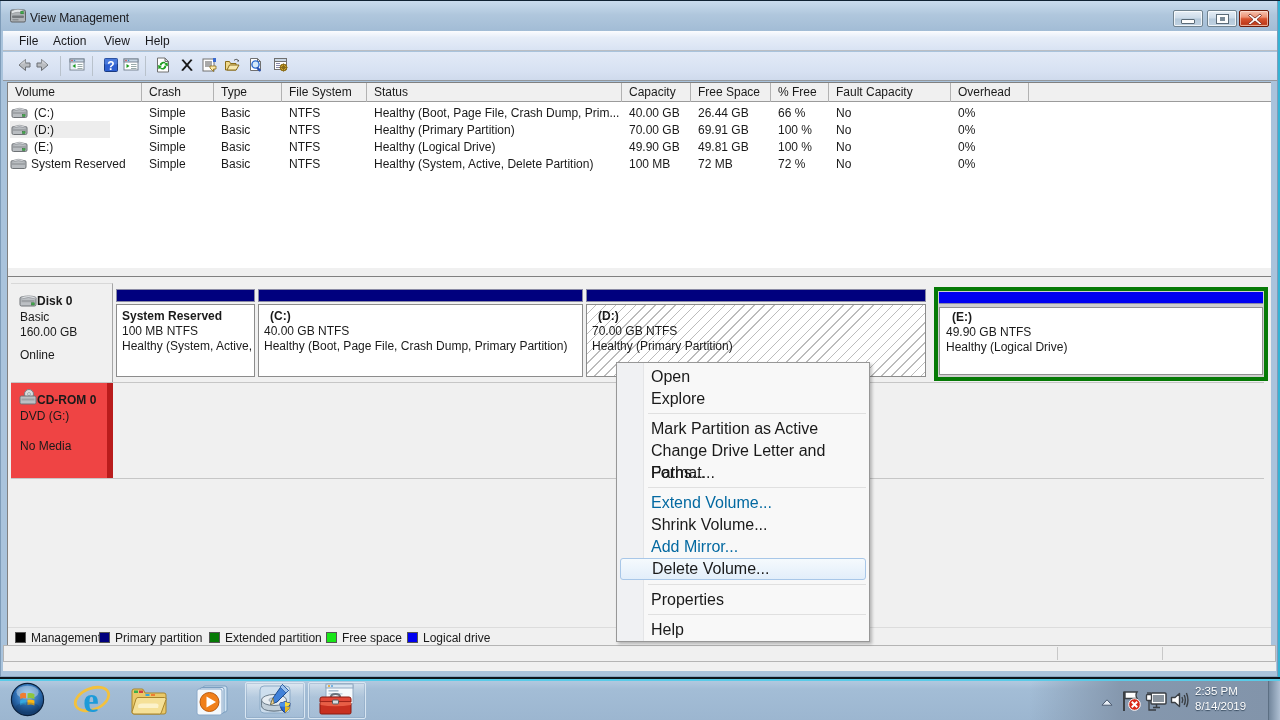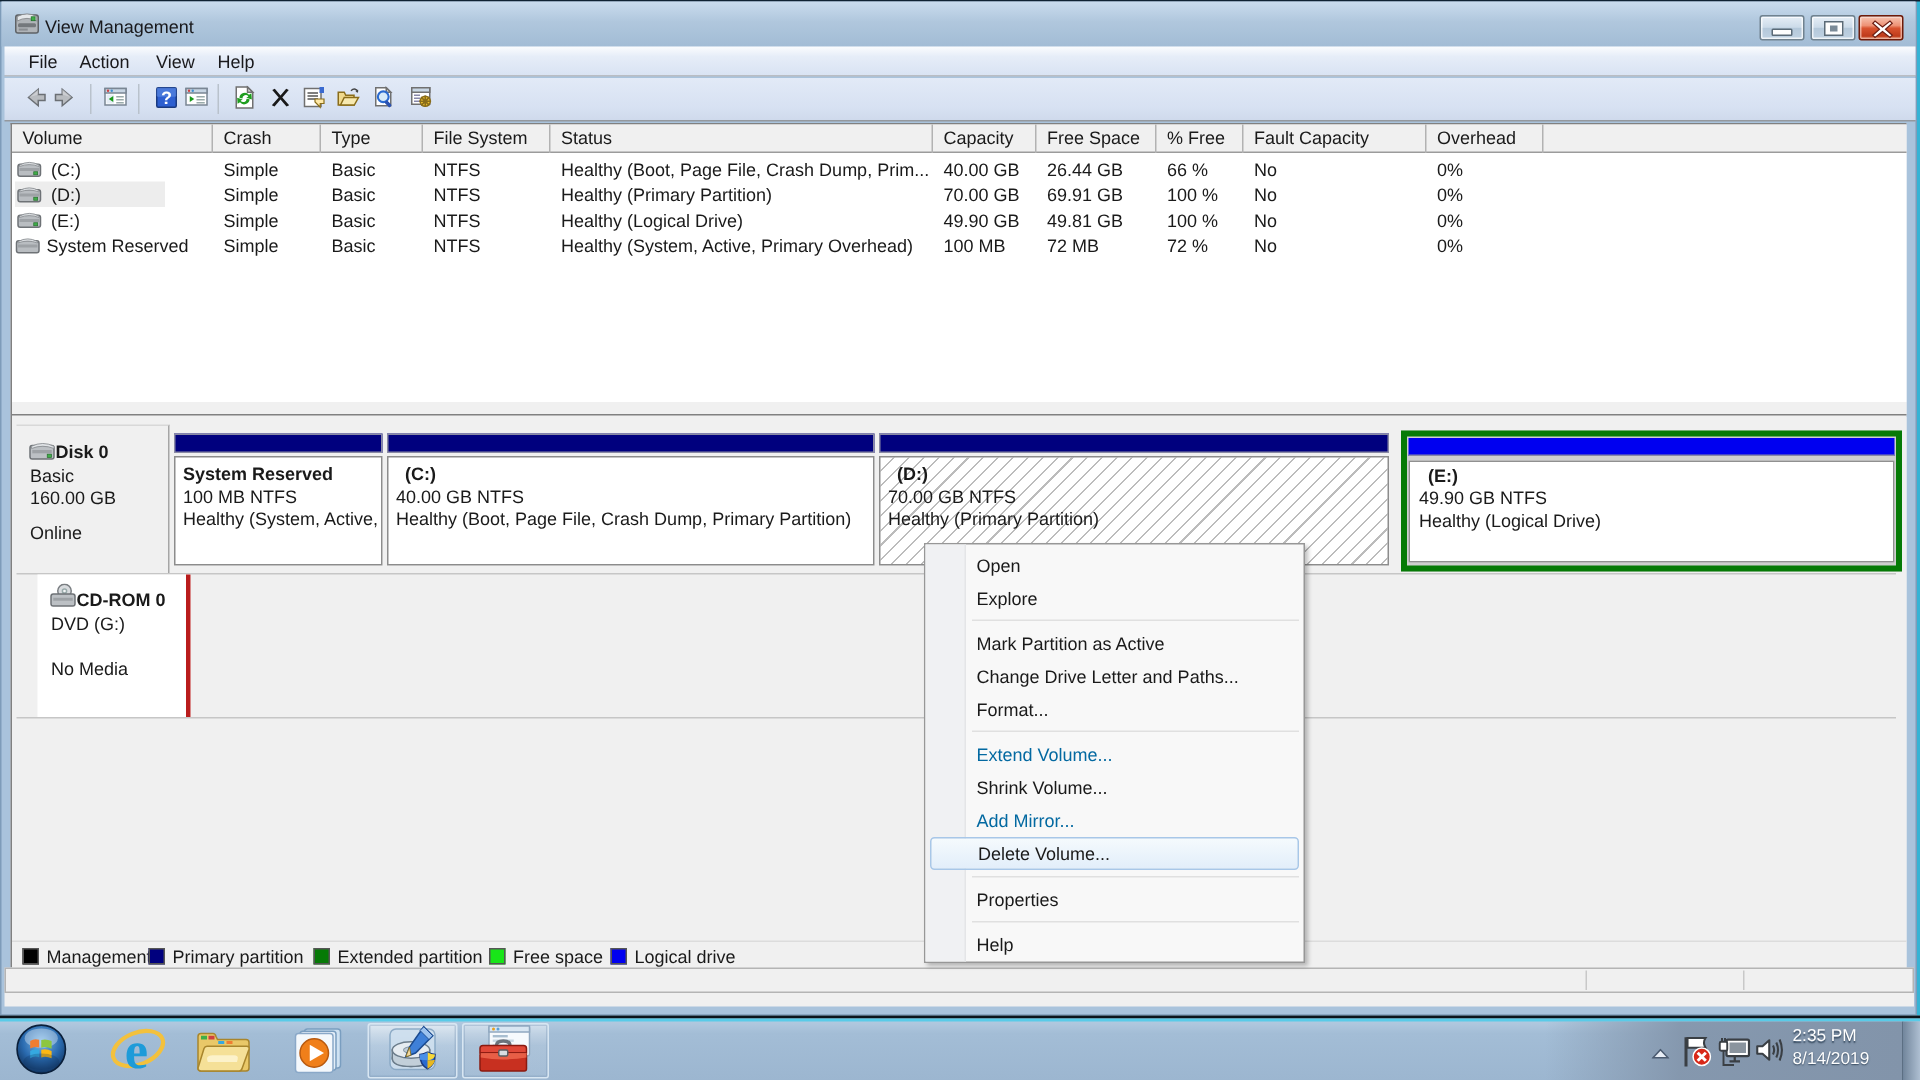--- a/index.html
+++ b/index.html
@@ -44,21 +44,21 @@
 #legend { position:absolute; left:8px; top:627px; width:1263px; height:19px; background:#f0f0f0; border-top:1px solid #dcdcdc; }
 .lsq { position:absolute; top:4px; width:11px; height:11px; border:1px solid #555; }
 .ltx { position:absolute; top:3px; font-size:12px; }
 
 #status { position:absolute; left:3px; top:645px; width:1273px; height:17px; background:#f0f0f0; border:1px solid #b4b4b4; }
 #below-status { position:absolute; left:3px; top:662px; width:1273px; height:9px; background:#f0f0f0; }
 
 #cmenu { position:absolute; left:616px; top:362px; width:254px; height:280px; background:#f8f8f8;
   border:1px solid #979797; box-shadow:2px 2px 3px rgba(0,0,0,.25); }
 #cmenu .gutter { position:absolute; left:0; top:0; width:27px; height:100%; background:#f0f1f3; border-right:1px solid #e4e5e7; }
-.mi { position:absolute; left:3px; width:246px; height:22px; line-height:22px; padding-left:31px; font-size:12px; color:#1a1a1a; }
+.mi { position:absolute; left:3px; width:246px; height:22px; line-height:22px; padding-left:31px; font-size:16px; color:#1a1a1a; }
 .mi.dis { color:#0369a1; }
 .mi.hot { background:linear-gradient(#f5fafd, #e2eefa); border:1px solid #a8c7e8; border-radius:3px; line-height:20px; }
 .msep { position:absolute; left:31px; width:218px; height:1px; background:#e0e0e0; }
 
 #taskbar { position:absolute; left:0; top:677px; width:1280px; height:43px;
   background:linear-gradient(#b9cfe4 0%, #a3bdd6 28%, #9cb6d0 100%); }
 #tb-topline { position:absolute; left:0; top:677px; width:1280px; height:2px; background:#0c141c; }
 #tb-cyan { position:absolute; left:0; top:679px; width:1280px; height:2px; background:#59cbe8; }
 #tray-grad { position:absolute; left:1030px; top:681px; width:238px; height:39px;
   background:linear-gradient(90deg, rgba(130,148,170,0) 0%, rgba(130,148,170,.9) 38%, #8294aa 100%); }
@@ -270,21 +270,21 @@
   <div class="lrow" style="top:53px;">
     <svg class="dico" style="left:2px;" width="18" height="13" viewBox="0 0 18 13">
         <rect x="1" y="3.5" width="15" height="8" rx="1.5" fill="#b9bdc1" stroke="#6e7276"></rect>
         <path d="M2 4 Q8.5 0.5 15 4 L15 5 Q8.5 2.5 2 5 Z" fill="#dcdfe2" stroke="#8b8f93" stroke-width=".6"></path>
         <rect x="2" y="6" width="13" height="2" fill="#9ea2a6"></rect>
       </svg>
     <span class="lcell" style="left:23px;">System Reserved</span>
       <span class="lcell" style="left:141px;">Simple</span>
       <span class="lcell" style="left:213px;">Basic</span>
       <span class="lcell" style="left:281px;">NTFS</span>
-      <span class="lcell" style="left:366px;">Healthy (System, Active, Primary Overhead)</span>
+      <span class="lcell" style="left:366px;">Healthy (System, Active, Delete Partition)</span>
       <span class="lcell" style="left:621px;">100 MB</span>
       <span class="lcell" style="left:690px;">72 MB</span>
       <span class="lcell" style="left:770px;">72 %</span>
       <span class="lcell" style="left:828px;">No</span>
       <span class="lcell" style="left:950px;">0%</span>
   </div>
 </div>
 
 <div id="split"></div>
 <div id="bpane"></div>
@@ -326,21 +326,21 @@
 </div>
 <div class="abs" style="left:934px;top:287px;width:334px;height:94px;border:4px solid #067a06;background:#cfcfcf;">
   <div class="abs" style="left:1px;top:1px;width:324px;height:12px;background:#0000f0;border-bottom:1px solid #8888a8;"></div>
   <div class="abs" style="left:1px;top:16px;width:324px;height:68px;background:#fff;border:1px solid #909090;"></div>
   <div class="ptxt" style="left:14px;top:19px;font-weight:bold;">(E:)</div>
   <div class="ptxt" style="left:8px;top:34px;">49.90 GB NTFS</div>
   <div class="ptxt" style="left:8px;top:49px;">Healthy (Logical Drive)</div>
 </div>
 <div class="abs" style="left:11px;top:382px;width:1253px;height:1px;background:#c6c6c6;"></div>
 
-<div class="abs" style="left:25px;top:383px;width:102px;height:95px;background:#ffffff;border-right:3px solid #b91c1c;">
+<div class="abs" style="left:11px;top:383px;width:102px;height:95px;background:#ef4444;border-right:6px solid #b91c1c;">
   <svg class="abs" style="left:8px;top:6px;" width="19" height="16" viewBox="0 0 19 16">
       <circle cx="10" cy="5" r="4.5" fill="#d8dbde" stroke="#7a7e82"></circle>
       <circle cx="10" cy="5" r="1.4" fill="#f4f5f6" stroke="#9aa"></circle>
       <rect x="1" y="7" width="16" height="8" rx="1.5" fill="#bcc0c4" stroke="#6e7276"></rect>
       <rect x="2.5" y="9.5" width="13" height="2" fill="#9ea2a6"></rect>
     </svg>
   <span class="abs" style="left:26px;top:10px;font-weight:bold;">CD-ROM 0</span>
   <span class="abs" style="left:9px;top:26px;">DVD (G:)</span>
   <span class="abs" style="left:9px;top:56px;">No Media</span>
 </div>

